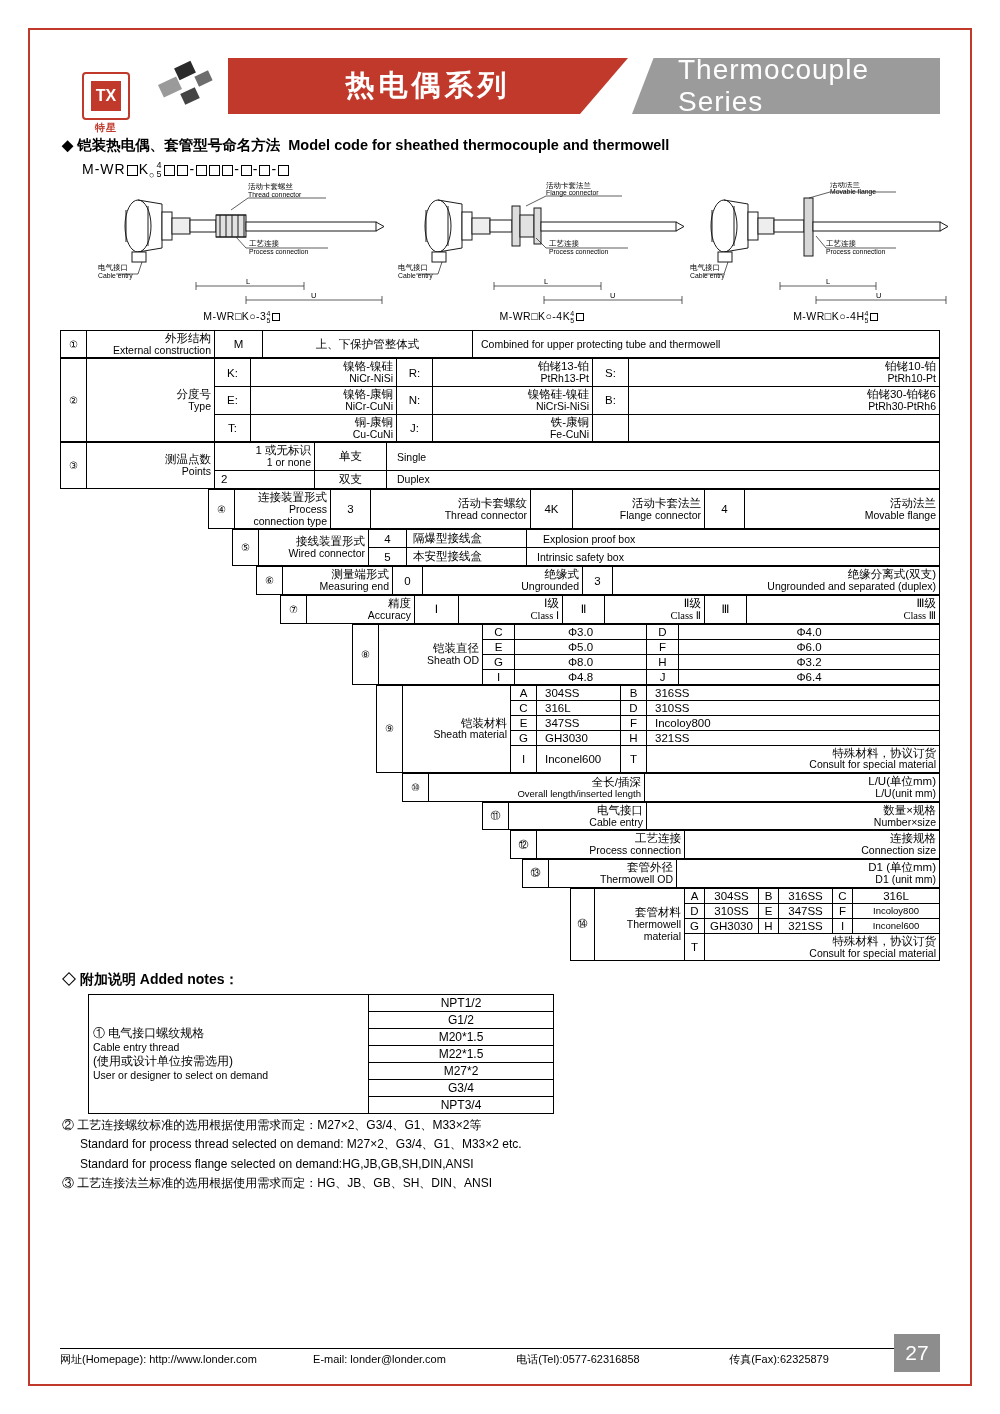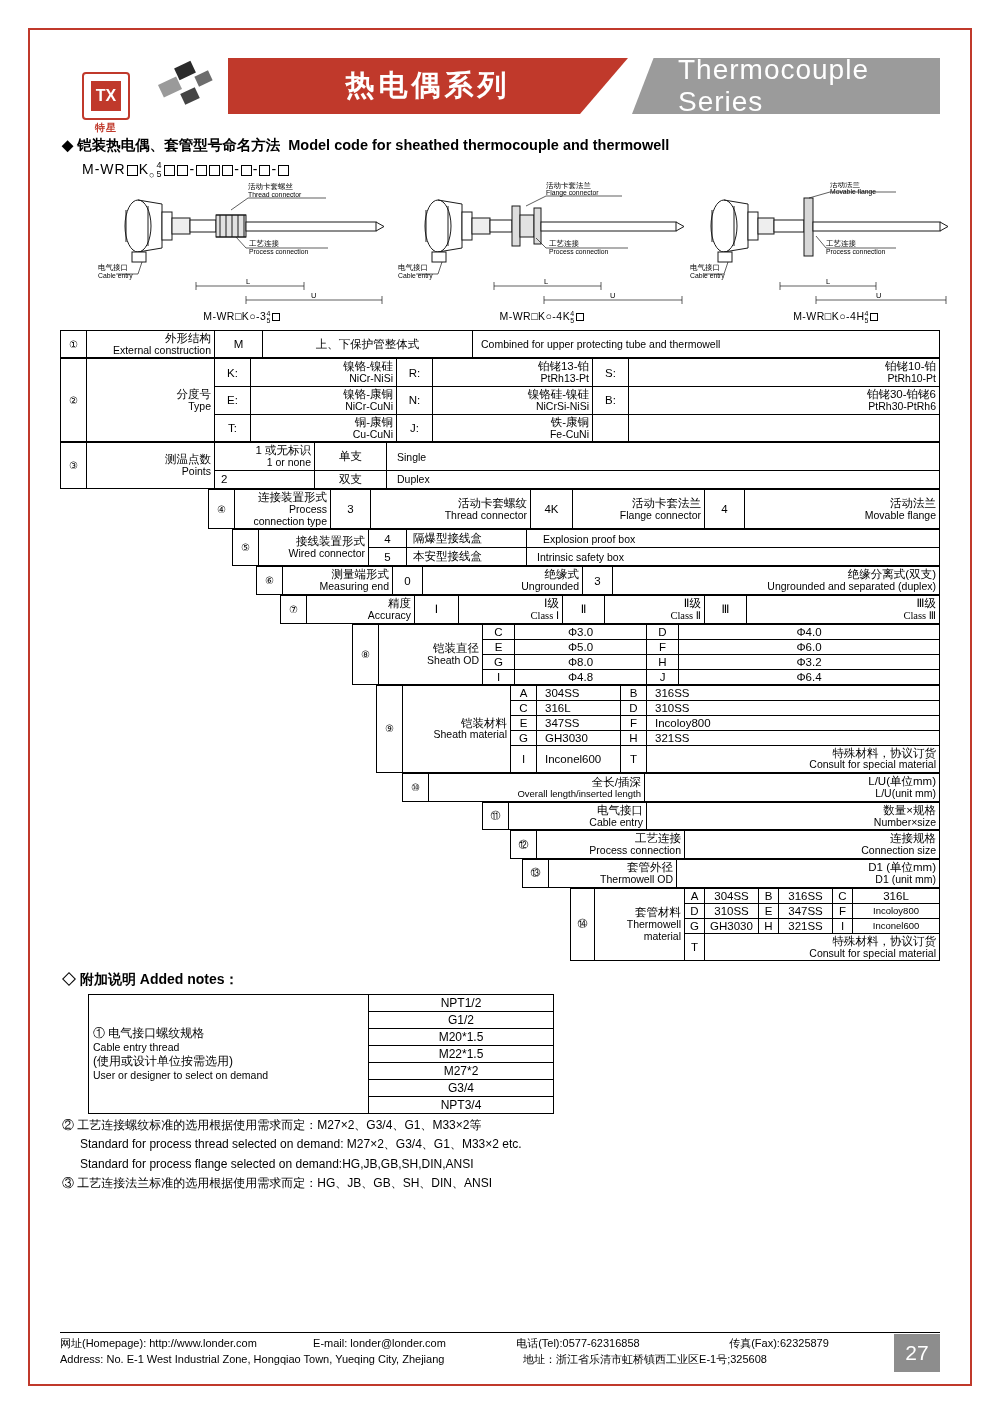--- a/index.html
+++ b/index.html
@@ -806,20 +806,16 @@
 <div class="footer">
   <div class="rule"></div>
   <div class="cols">
     <div class="c1">
       <div class="row">
         <span class="seg" style="width:250px">网址(Homepage): http://www.londer.com</span>
         <span class="seg" style="width:200px">E-mail: londer@londer.com</span>
         <span class="seg" style="width:210px">电话(Tel):0577-62316858</span>
         <span class="seg">传真(Fax):62325879</span>
       </div>
-      <div class="row">
-        <span class="seg" style="width:460px">Address: No. E-1 West Industrial Zone, Hongqiao Town, Yueqing City, Zhejiang</span>
-        <span class="seg">地址：浙江省乐清市虹桥镇西工业区E-1号;325608</span>
-      </div>
     </div>
   </div>
   <div class="pagebox">27</div>
 </div>
 
 </body></html>

